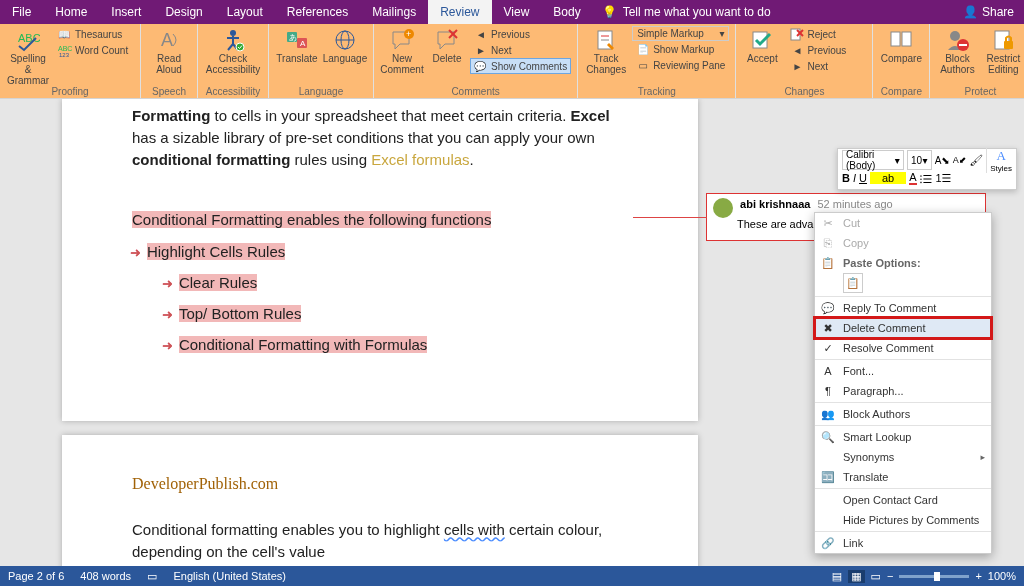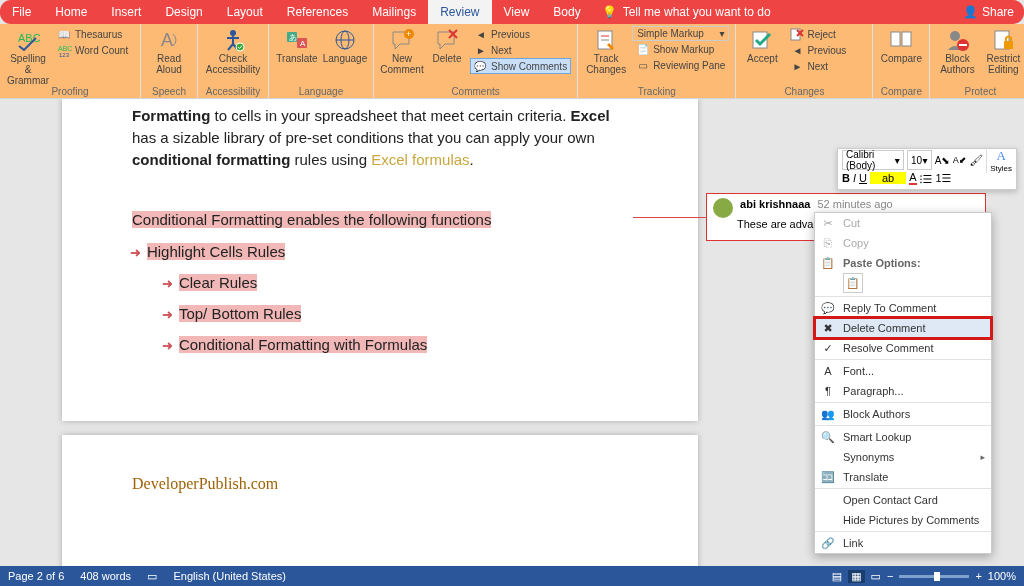--- a/index.html
+++ b/index.html
@@ -1,18 +1,18 @@
 <!DOCTYPE html>
 <html><head>
 <meta charset="utf-8">
 <style>
 * { margin: 0; padding: 0; box-sizing: border-box; font-family: "Segoe UI", Tahoma, sans-serif; }
 body { background: #e6e6e6; width: 1024px; height: 586px; overflow: hidden; position: relative; }
 
-.menubar { background: #ef4444; height: 24px; display: flex; align-items: center; color: #fff; font-size: 12px; position: relative; border-radius: 11px; }
+.menubar { background: #701a75; height: 24px; display: flex; align-items: center; color: #fff; font-size: 12px; position: relative; }
 .menubar .tab { padding: 0 12px; height: 24px; display: flex; align-items: center; cursor: pointer; }
 .menubar .tab.active { background: #f3f3f3; color: #2b579a; }
 .menubar .tell { display: flex; align-items: center; padding: 0 10px; gap: 5px; }
 .menubar .share { position: absolute; right: 10px; display: flex; align-items: center; gap: 4px; }
 
 .ribbon { background: #fdba74; height: 75px; border-bottom: 1px solid #d4d4d4; display: flex; }
 .group { border-right: 1px solid #e0e0e0; padding: 2px 6px 0 6px; display: flex; flex-direction: column; align-items: center; }
 .group-body { display: flex; align-items: flex-start; gap: 4px; flex: 1; }
 .group-label { font-size: 10px; color: #666; text-align: center; padding-bottom: 1px; }
 .big-btn { display: flex; flex-direction: column; align-items: center; width: 44px; font-size: 10px; color: #444; cursor: pointer; padding-top: 2px; }
@@ -335,20 +335,23 @@
     <div class="para" style="padding-left:68px;padding-top:6px"><span class="bullet"></span><span class="hl">Highlight Cells Rules</span></div>
     <div class="para" style="padding-left:100px"><span class="bullet"></span><span class="hl">Clear Rules</span></div>
     <div class="para" style="padding-left:100px"><span class="bullet"></span><span class="hl">Top/ Bottom Rules</span></div>
     <div class="para" style="padding-left:100px"><span class="bullet"></span><span class="hl">Conditional Formatting with Formulas</span></div>
   </div>
 
   <div class="page page2">
     <div style="height:34px"></div>
     <div class="para" style="color:#a16207;font-family:'Segoe UI';font-size:16px">DeveloperPublish.com</div>
     <div style="height:16px"></div>
+    <div class="para">
+      <span>Conditional formatting enables you to highlight </span><u style="text-decoration-color:#4a8cff;text-decoration-style:wavy">cells  with</u><span> certain colour, depending on the cell's value</span>
+    </div>
   </div>
 
   <div class="comment-box">
     <div class="connector"></div>
     <span class="avatar"></span>
     <b>abi krishnaaa</b>
     <span style="color:#888;margin-left:4px">52 minutes ago</span>
     <div style="margin-left:24px">These are advantag</div>
   </div>
 

